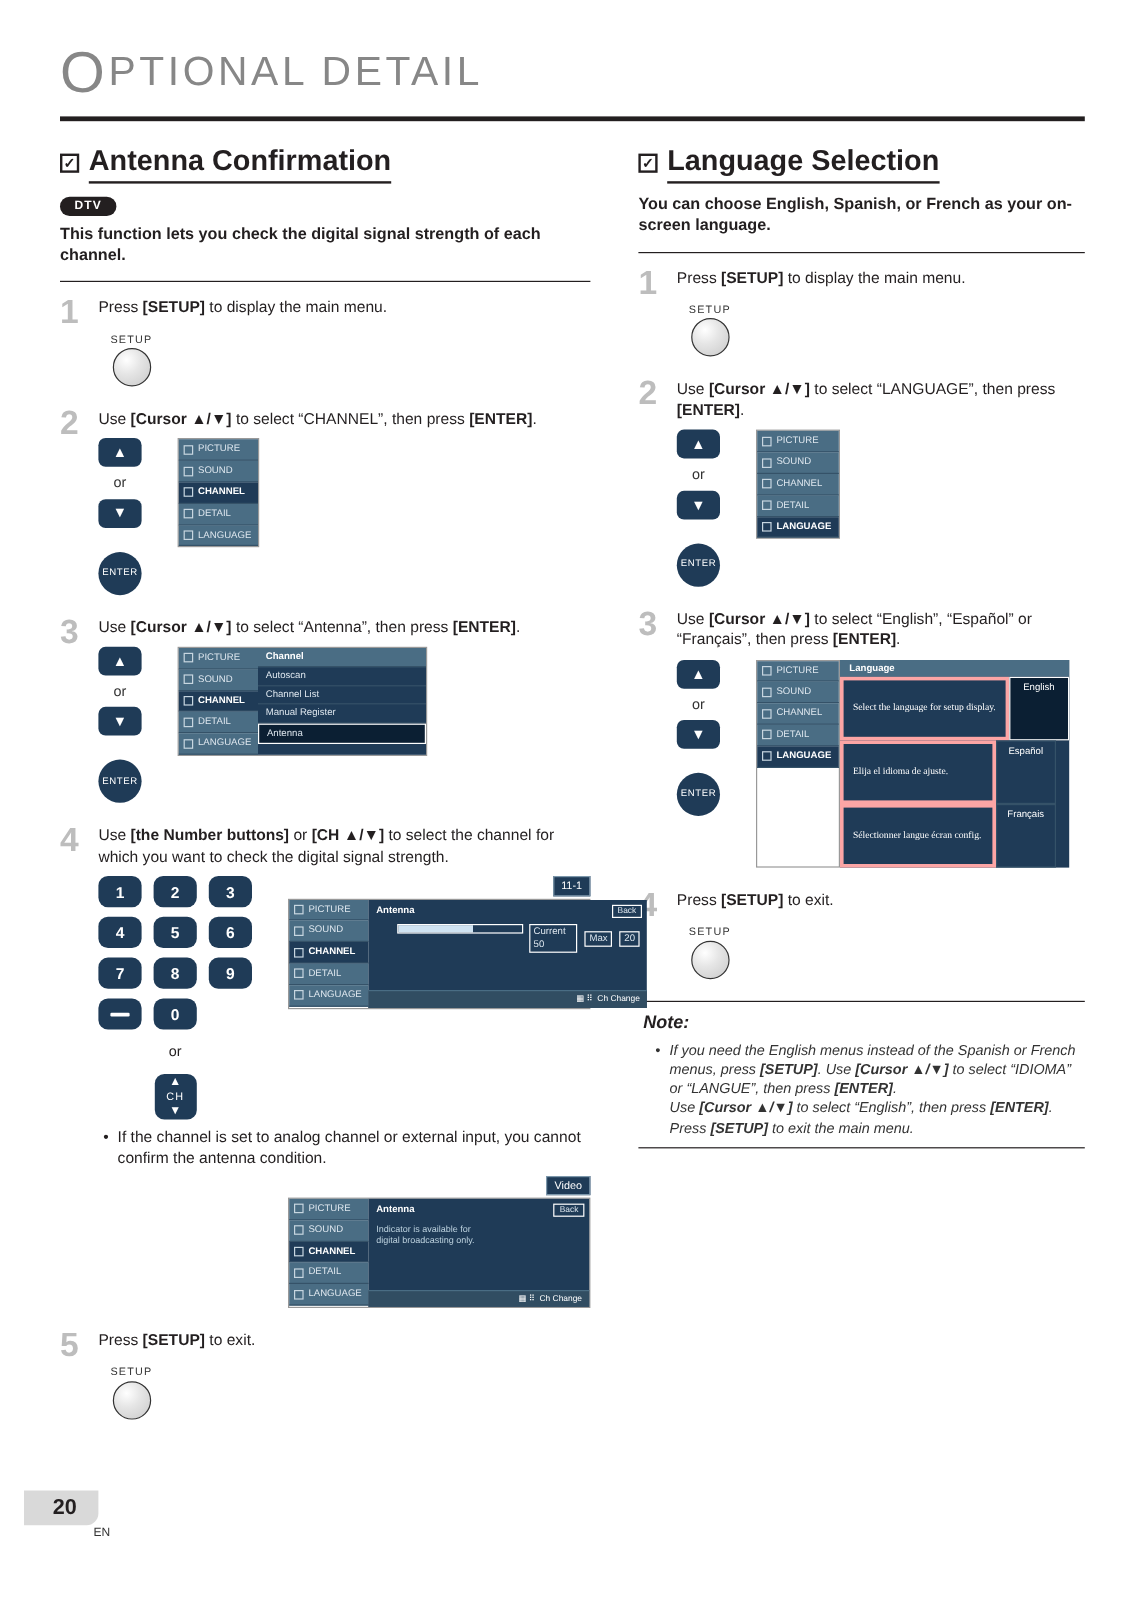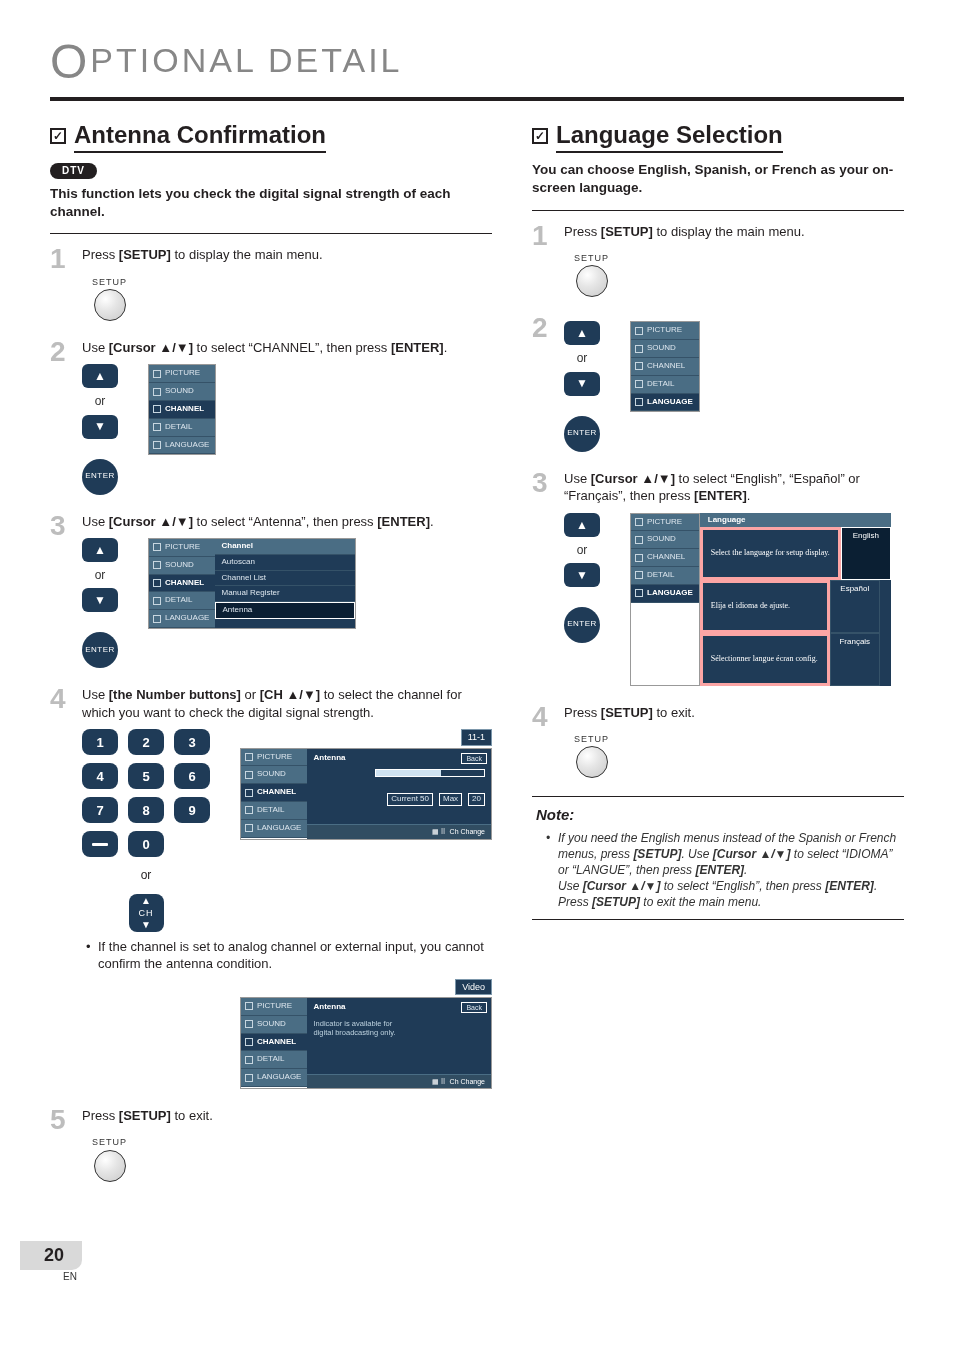--- a/index.html
+++ b/index.html
@@ -194,21 +194,21 @@
   .pane-body .backbtn {
     position:absolute; top:4px; right:4px;
     border:1px solid #fff; padding:0 4px; font-size:7px;
   }
   .pane-body .bar {
     height:8px;width:110px;border:1px solid #fff;
     background:linear-gradient(to right,#cfe3f2 0 60%,#1f3b57 60% 100%);
     display:inline-block;vertical-align:middle;
   }
   .pane-body .sig {
-    display:flex;align-items:flex-end;gap:16px;margin:6px 0 4px 18px;flex-direction:column;
+    display:flex;align-items:flex-start;gap:5px;margin:6px 0 4px 18px;flex-direction:row;
   }
   .pane-body .sigrow{display:flex;gap:6px;align-items:center;}
   .pane-footer {
     background:#314d62;color:#fff;
     padding:2px 6px;text-align:right;font-size:7px;
     border-top:1px solid #4a6d84;
   }
   .pane-note {
     color:#bcd1de;font-size:7.5px;line-height:1.2;
     width:100px;margin-top:6px;
@@ -271,21 +271,21 @@
     margin-top:40px;
     height:30px;
   }
   .pgnum .tab {
     position:absolute;left:-30px;bottom:0;
     background:#d9d9d9;padding:2px 18px 2px 24px;
     font-size:18px;font-weight:700;
     border-radius:0 0 10px 0;
   }
   .pgnum .en {
-    position:absolute;left:13px;bottom:-14px;font-size:10px;color:#333;
+    position:absolute;left:28px;bottom:-14px;font-size:10px;color:#333;
   }
   .sublist { margin:6px 0 6px 4px; }
   .sublist li {
     list-style:none;position:relative;padding-left:12px;font-size:13px;margin-bottom:2px;
   }
   .sublist li::before { content:"•";position:absolute;left:0;top:0; }
 </style>
 </head>
 <body>
 
@@ -578,20 +578,23 @@
       <div class="setup-btn">
         <span class="lbl">SETUP</span>
         <span class="round"></span>
       </div>
     </div>
   </div>
 
   <div class="step">
     <div class="step-num">2</div>
     <div class="step-body">
+      <p class="step-text">
+        <span>Use </span><span class="bold">[Cursor ▲/▼]</span><span> to select “LANGUAGE”, then press </span><span class="bold">[ENTER]</span><span>.</span>
+      </p>
       <div class="osm-inline">
         <div class="nav-cluster">
           <div class="nav-btn">▲</div>
           <div class="nav-or">or</div>
           <div class="nav-btn">▼</div>
           <div style="height:10px"></div>
           <div class="enter-btn">ENTER</div>
         </div>
         <div class="osm">
           <div class="osm-side">

